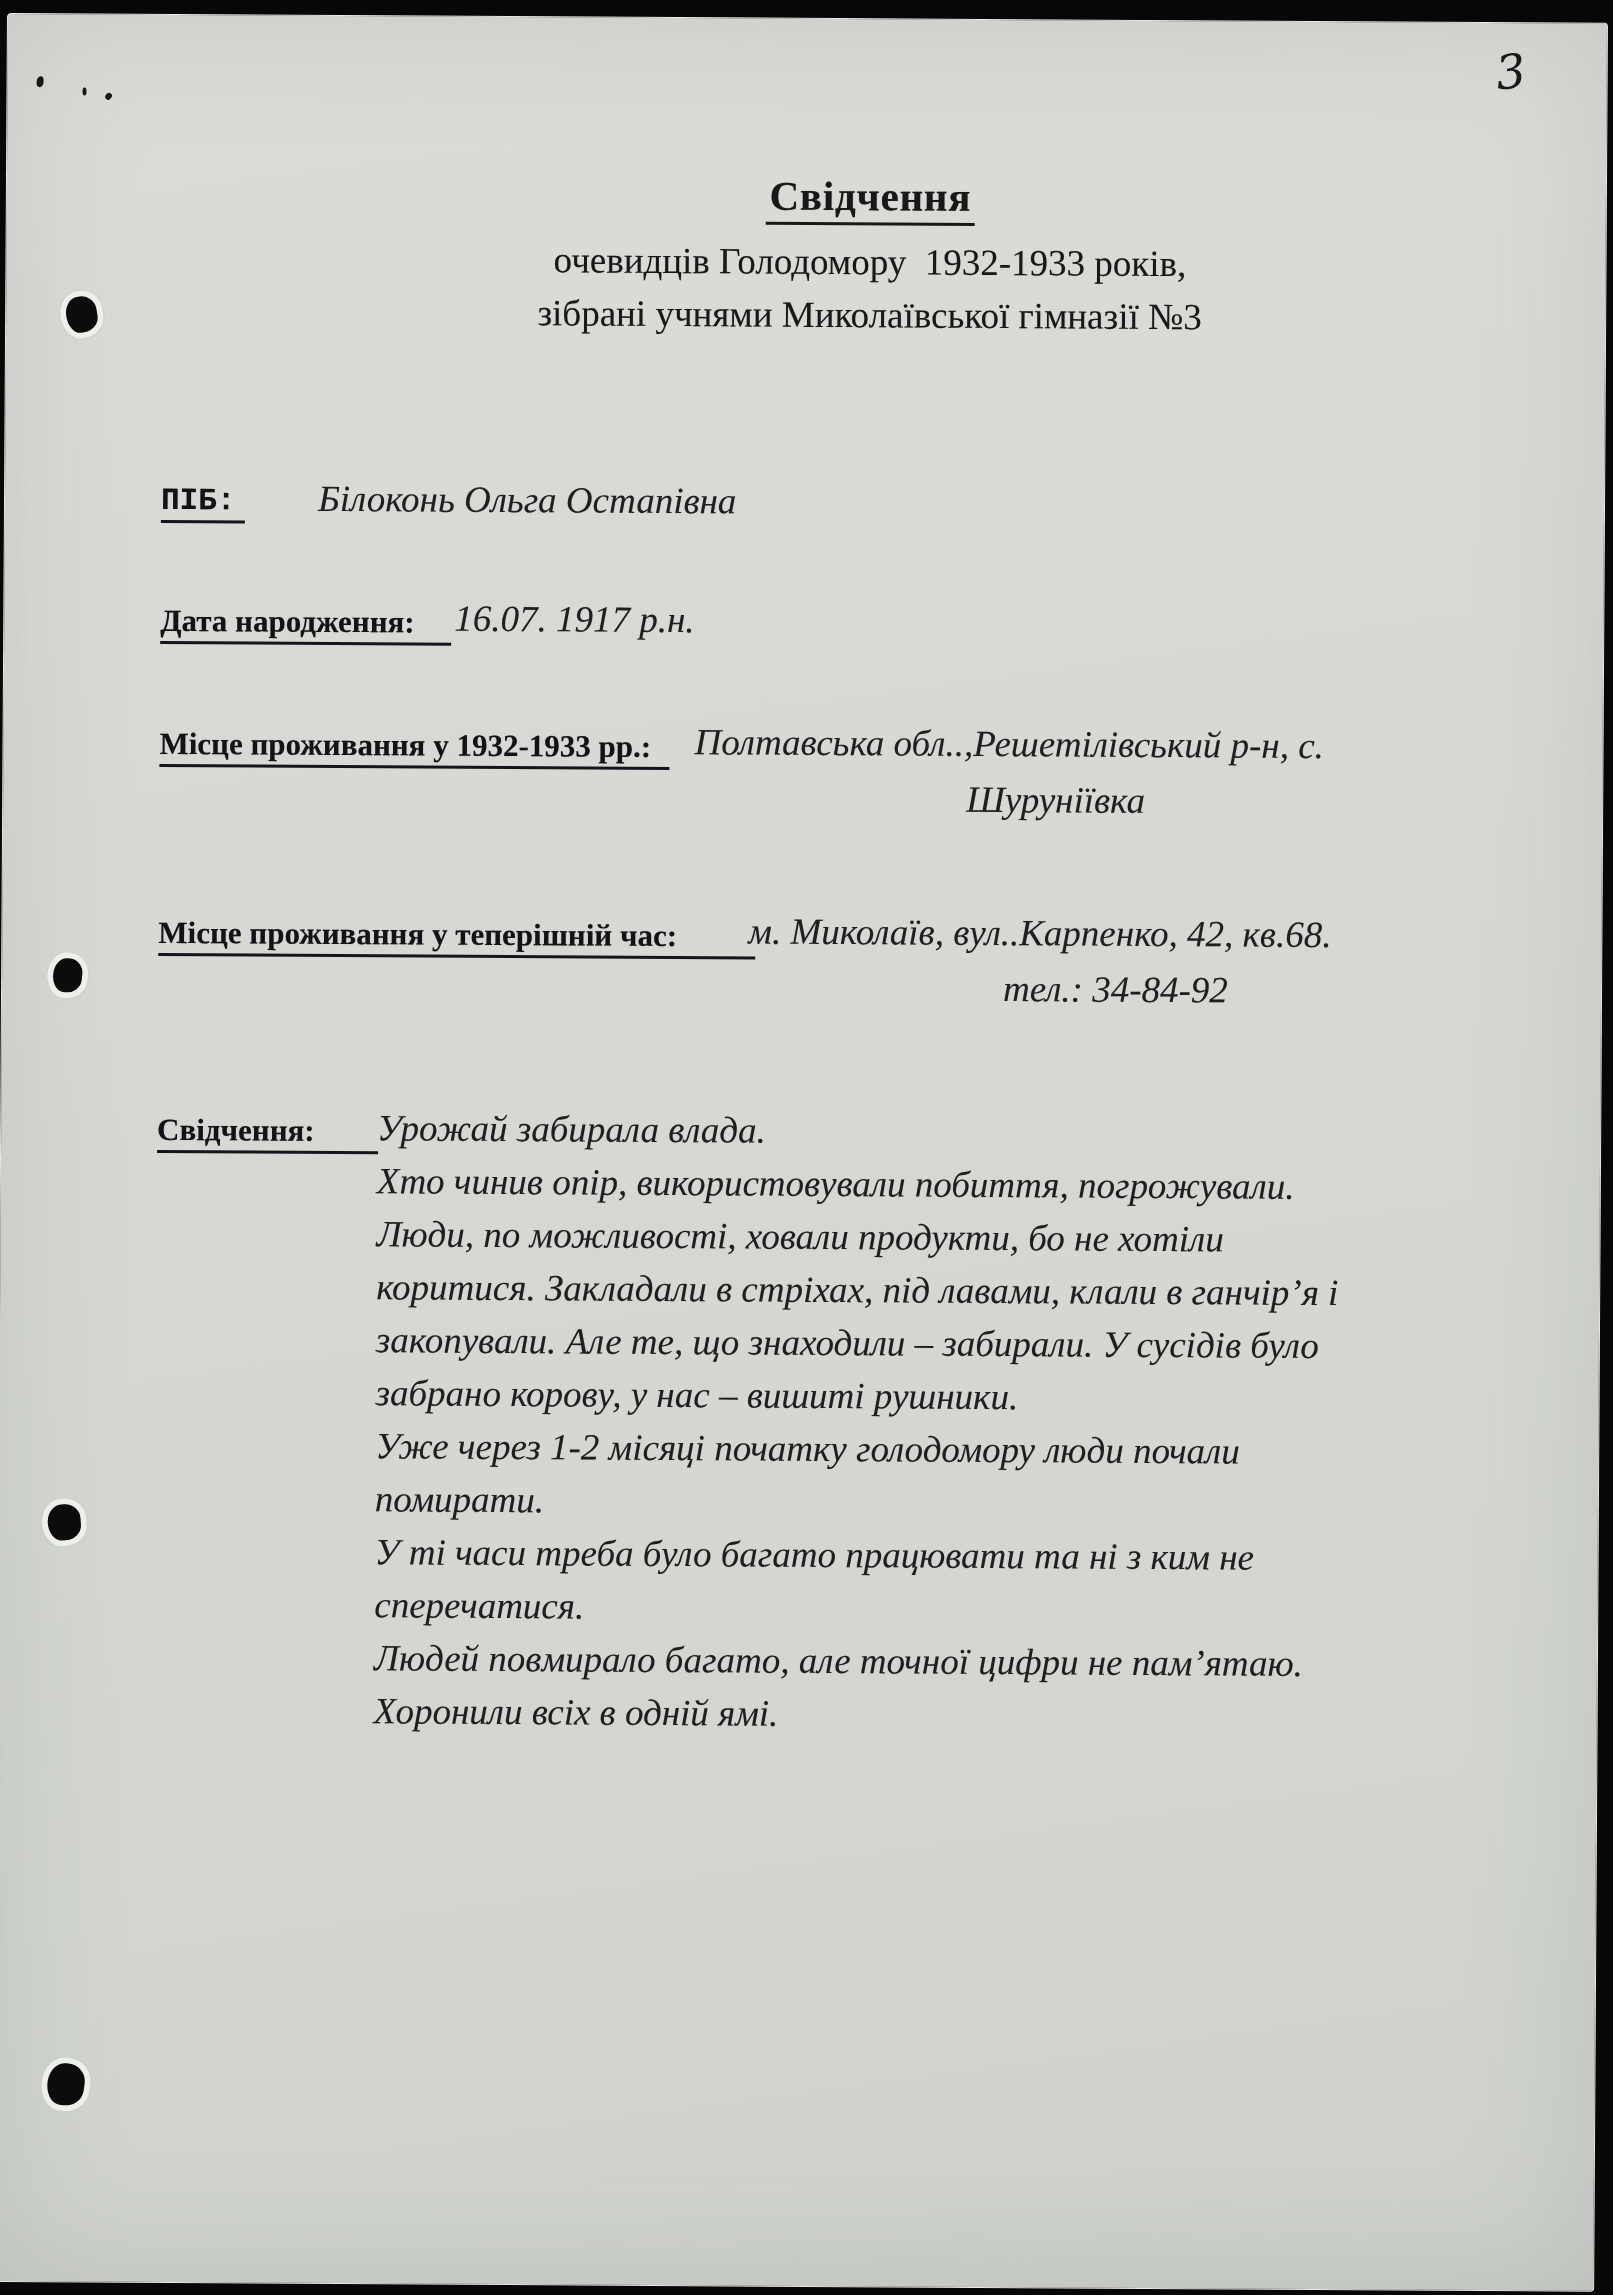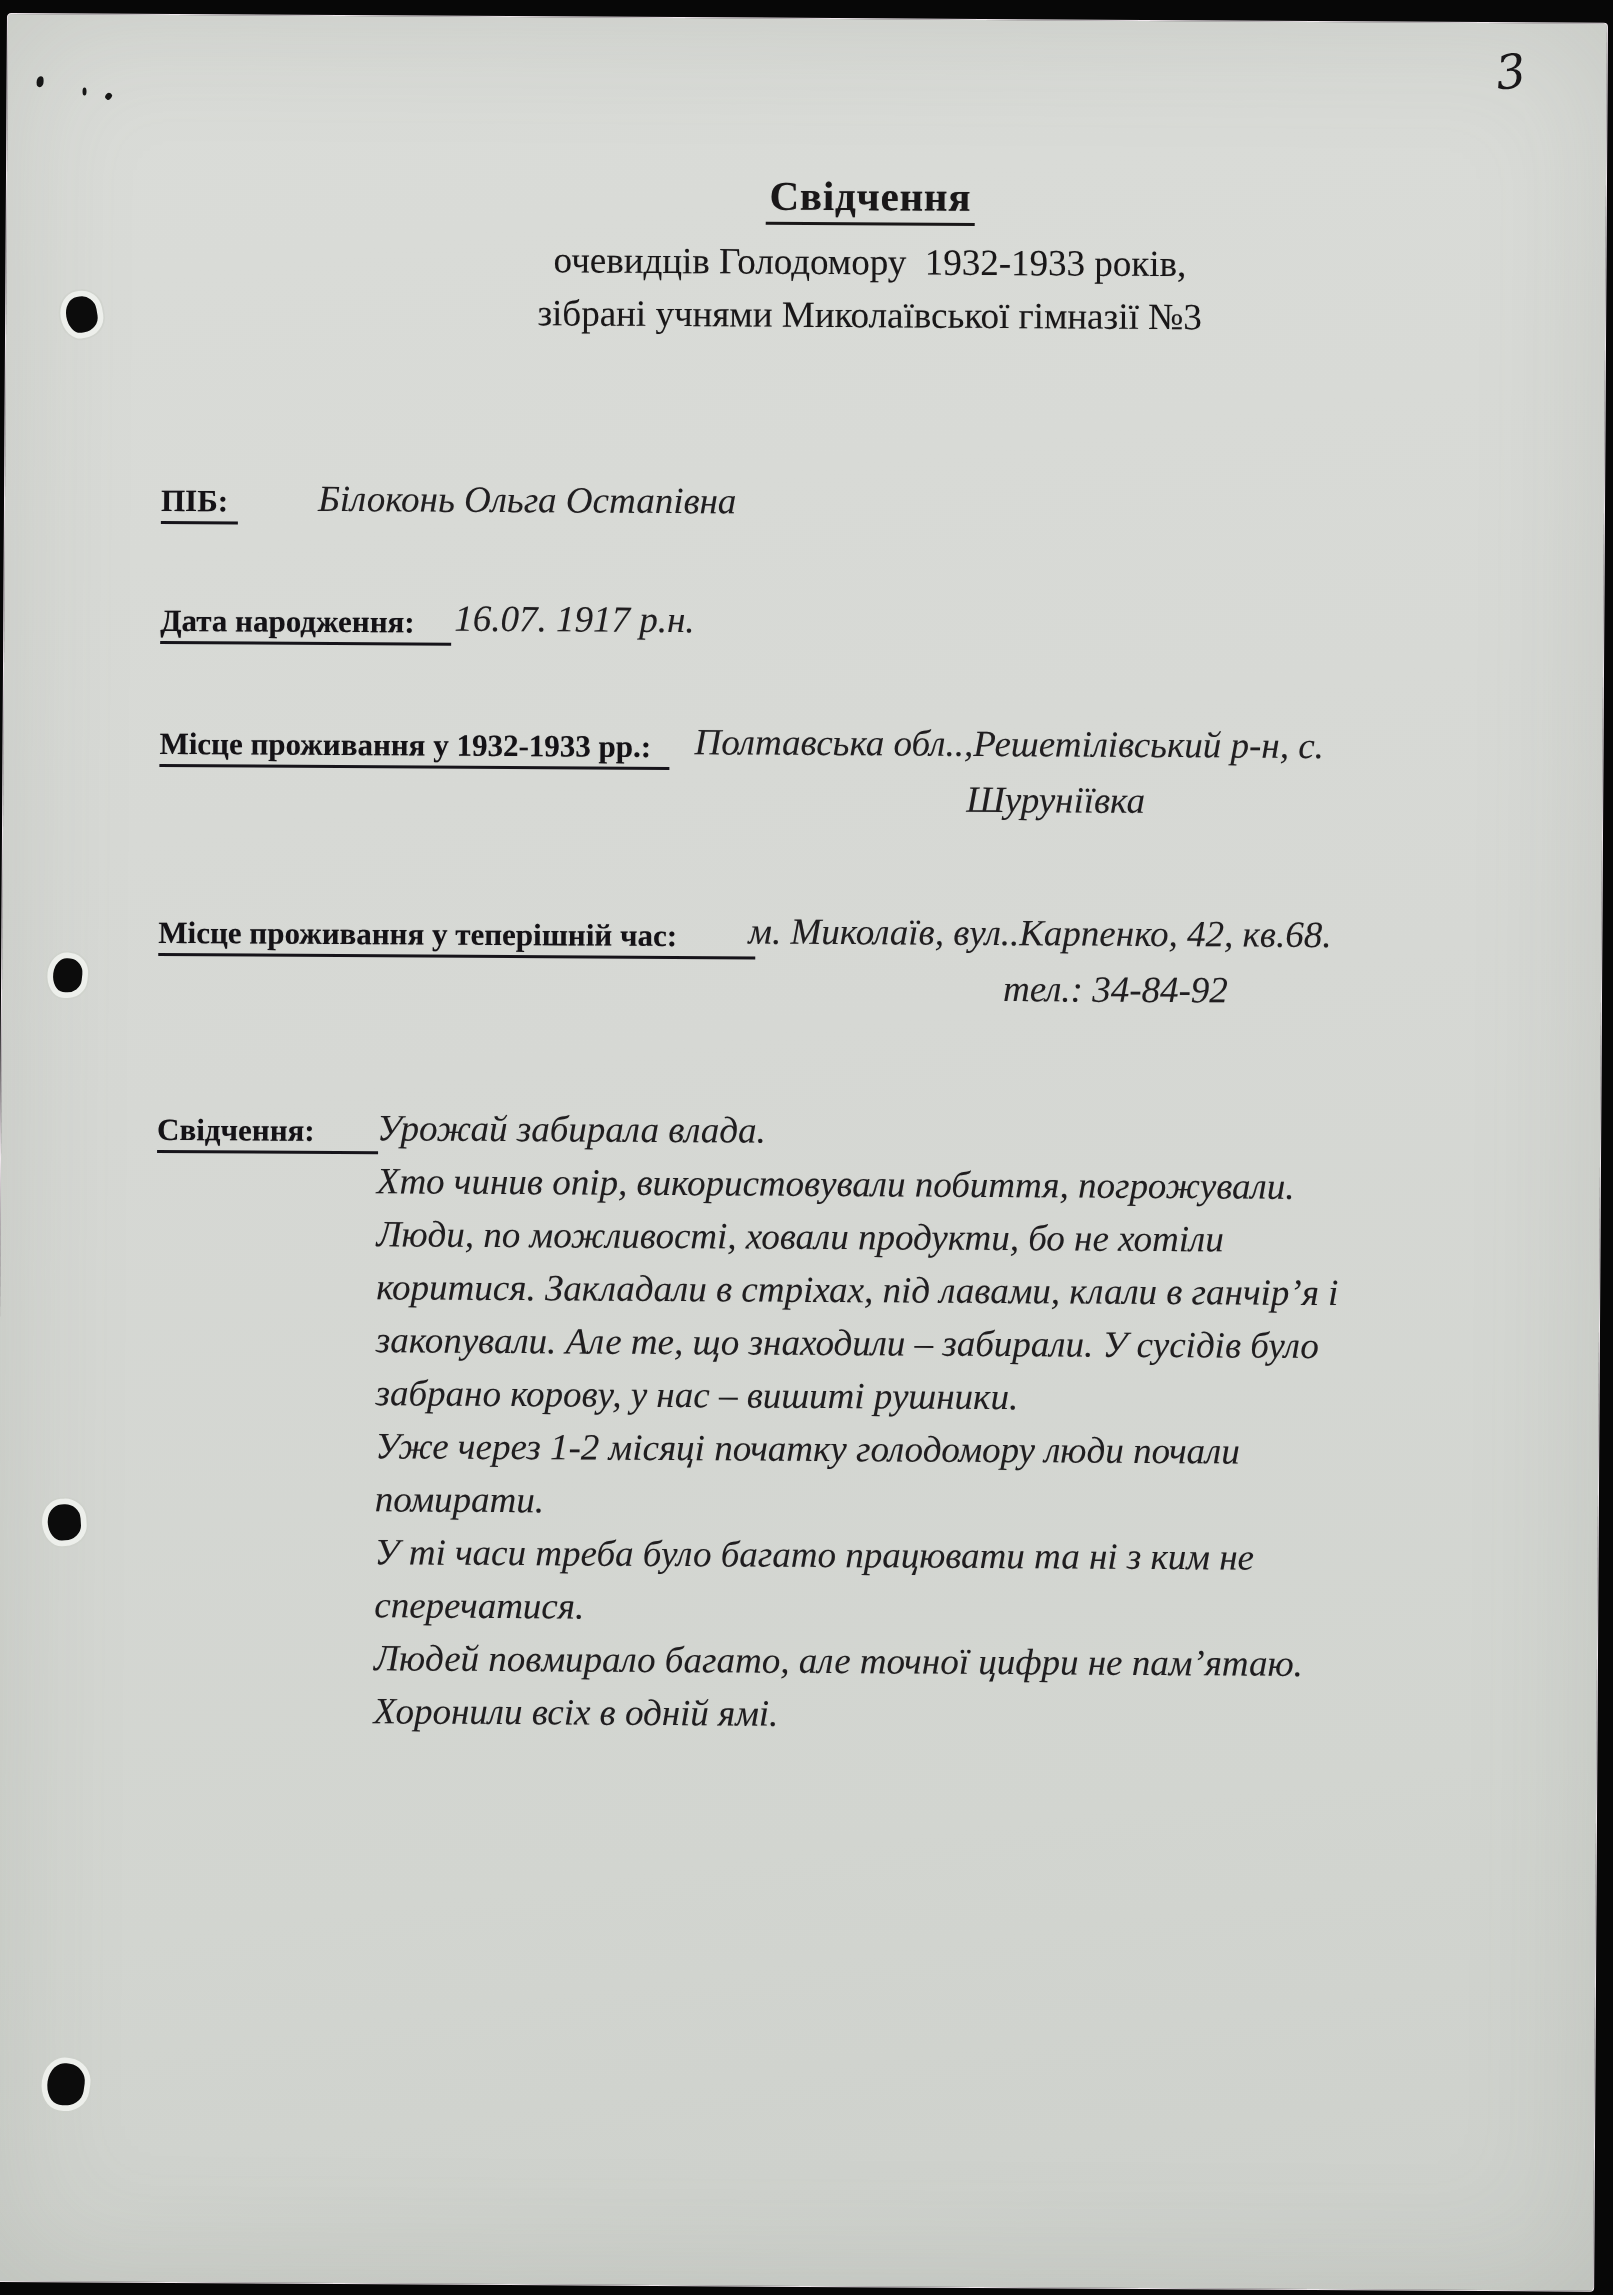--- a/index.html
+++ b/index.html
@@ -93,21 +93,21 @@
 <div class="paper">
 
   <div class="abs page-num">3</div>
 
   <div class="abs title-block">
     <span class="doc-title">Свідчення</span>
     <div class="subtitle">очевидців Голодомору  1932-1933 років,</div>
     <div class="subtitle" style="margin-top:1.6px;">зібрані учнями Миколаївської гімназії №3</div>
   </div>
 
-  <div class="abs field-label" style="left:156px;top:468px;padding-right:9.8px;">ПІБ:</div>
+  <div class="abs field-label" style="left:156px;top:468px;padding-right:9.8px;font-family:Liberation Mono, monospace;">ПІБ:</div>
   <div class="abs field-value" style="left:313px;top:461px;">Білоконь Ольга Остапівна</div>
 
   <div class="abs field-label" style="left:156px;top:588px;padding-right:37px;">Дата народження:</div>
   <div class="abs field-value" style="left:450px;top:580px;">16.07. 1917 р.н.</div>
 
   <div class="abs field-label" style="left:156px;top:711px;padding-right:18px;">Місце проживання у 1932-1933 рр.:</div>
   <div class="abs field-value" style="left:691px;top:702px;">Полтавська обл..,Решетілівський р-н, с.</div>
   <div class="abs field-value" style="left:963px;top:758px;">Шуруніївка</div>
 
   <div class="abs field-label" style="left:156px;top:900px;padding-right:78px;">Місце проживання у теперішній час:</div>

